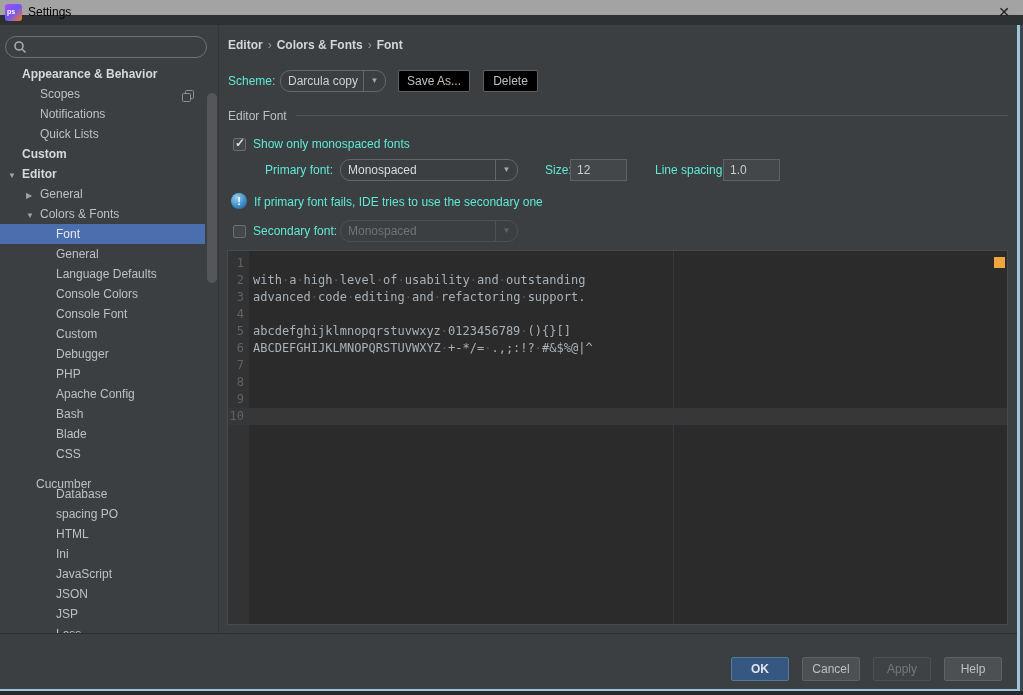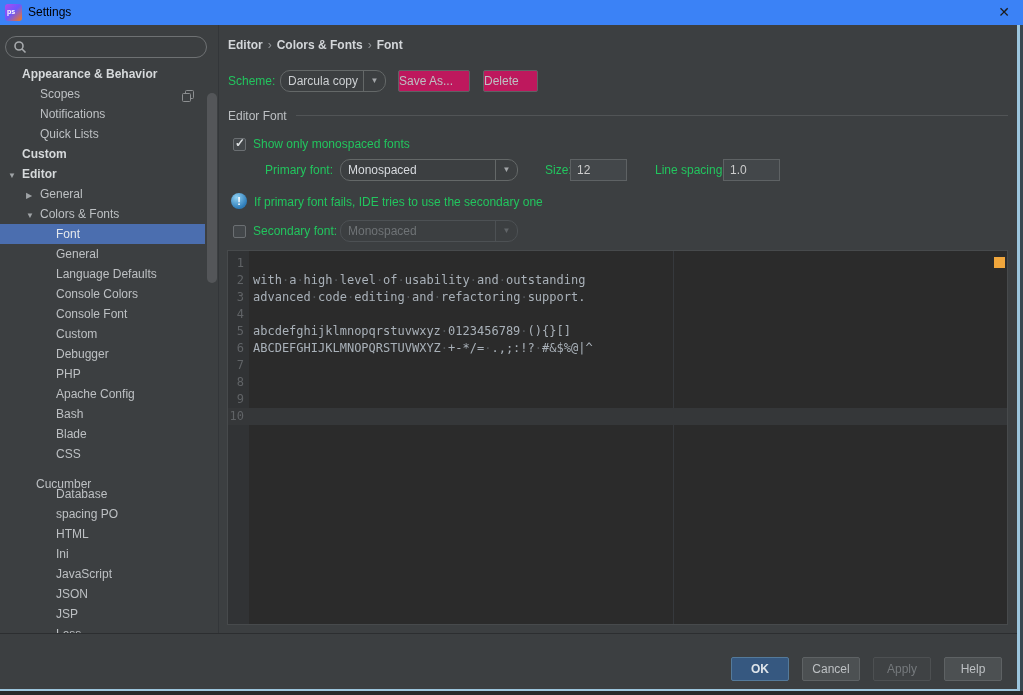--- a/index.html
+++ b/index.html
@@ -1,20 +1,20 @@
 <!DOCTYPE html>
 <html><head>
 <meta charset="utf-8">
 <style>
   html,body{margin:0;padding:0;background:#232527;}
   .screen{position:relative;width:1023px;height:695px;overflow:hidden;
           font-family:"Liberation Sans",sans-serif;font-size:12px;color:#bdc0c3;
           background:#2e3133;}
   
-  .titlebar{position:absolute;left:0;top:0;width:1023px;height:25px;background:#3b82f6;}
+  .titlebar{position:absolute;left:0;top:0;width:1023px;height:15px;background:#a3a3a3;}
   .appicon{position:absolute;left:5px;top:4px;width:17px;height:17px;border-radius:3px;
            background:linear-gradient(135deg,#b24aed 0%,#6b57ff 48%,#f97a12 100%);}
   .appicon span{position:absolute;left:2px;top:4px;font-size:7px;font-weight:bold;color:#fff;
            font-family:"Liberation Sans",sans-serif;}
   .wintitle{position:absolute;left:28px;top:5px;color:#000;}
   .closebtn{position:absolute;left:988px;top:2px;width:32px;height:21px;text-align:center;
             line-height:21px;color:#1b1b1b;font-size:14px;cursor:default;}
   
   .dialog{position:absolute;left:0;top:25px;width:1017px;height:664px;background:#3c3f41;}
   .right-border{position:absolute;left:1017px;top:25px;width:3px;height:666px;background:#9dc6de;}
@@ -33,31 +33,31 @@
         box-sizing:border-box;cursor:default;}
   .trow .arrow{display:inline-block;width:14px;font-size:8px;color:#9fa3a6;}
   .trow.bold{font-weight:bold;color:#d6d9db;}
   .trow.sel{background:linear-gradient(to right,#4b6eaf 0 205px,transparent 205px);color:#e4e8ec;}
   .trow .badge{position:absolute;left:182px;top:4px;}
   .sb-thumb{position:absolute;left:207px;top:68px;width:10px;height:190px;background:#5a5d5f;
             border-radius:5px;opacity:.8;}
   
   .breadcrumb{position:absolute;left:228px;top:13px;font-weight:bold;color:#d3d6d9;}
   .breadcrumb .sep{color:#8d9194;font-weight:normal;padding:0 5px;}
-  .rowlabel{position:absolute;color:#22c55e;}
+  .rowlabel{position:absolute;color:#5eead4;}
   .combo{position:absolute;height:22px;box-sizing:border-box;background:#3c3f41;
          border:1px solid #646868;border-radius:10px;display:flex;align-items:center;}
   .combo .ctext{flex:1;padding-left:7px;color:#cdd0d3;overflow:hidden;}
   .combo .carrow{width:21px;align-self:stretch;border-left:1px solid #646868;text-align:center;
          color:#a3a6a9;font-size:8px;line-height:20px;}
   .combo.disabled{border-color:#4d5154;}
   .combo.disabled .ctext{color:#6f7376;}
   .combo.disabled .carrow{border-left-color:#4d5154;color:#616568;}
-  .pushbtn{position:absolute;height:22px;box-sizing:border-box;background:#be185d;
-         border:1px solid #5e6264;border-radius:2px;color:#bdc0c3;
+  .pushbtn{position:absolute;height:22px;box-sizing:border-box;background:#000000;
+         border:1px solid #5e6264;border-radius:2px;color:#bdc0c3;text-align:center;
          line-height:20px;cursor:default;}
   .tfield{position:absolute;height:22px;width:57px;box-sizing:border-box;background:#43474a;
          border:1px solid #5e6264;color:#ccc;padding:0 6px;font:12px "Liberation Sans",sans-serif;}
   .grouptitle{position:absolute;left:228px;top:84px;color:#bdc0c3;}
   .groupline{position:absolute;left:296px;top:90px;width:712px;height:1px;background:#515456;}
   .cb{position:absolute;width:13px;height:13px;box-sizing:border-box;background:#43474a;
       border:1px solid #6b6f72;border-radius:2px;}
   .cb.checked::after{content:"\2713";position:absolute;left:1px;top:-3px;color:#dde0e2;
       font-size:12px;font-weight:bold;}
   .infoicon{position:absolute;left:231px;top:168px;width:16px;height:16px;border-radius:50%;

